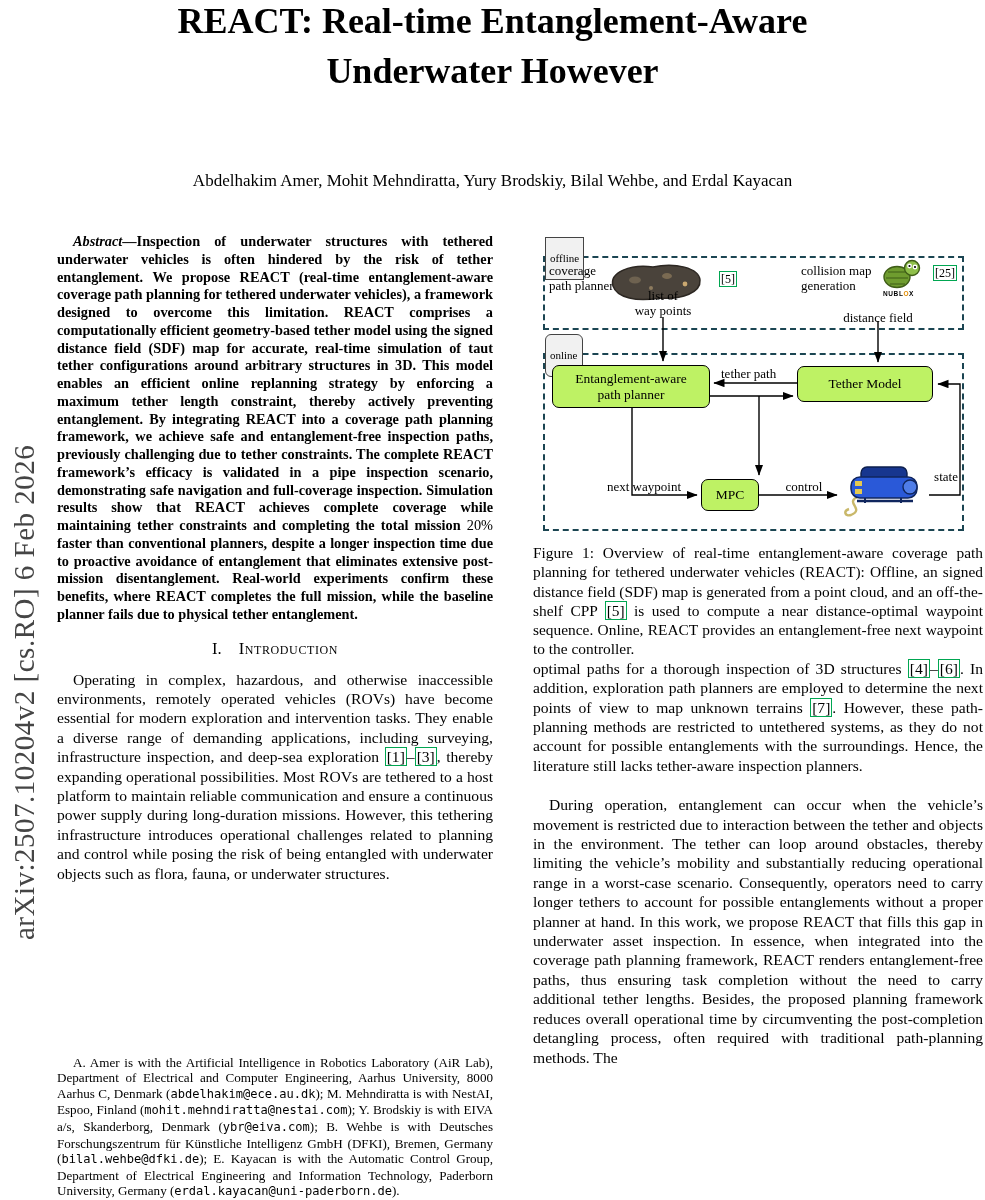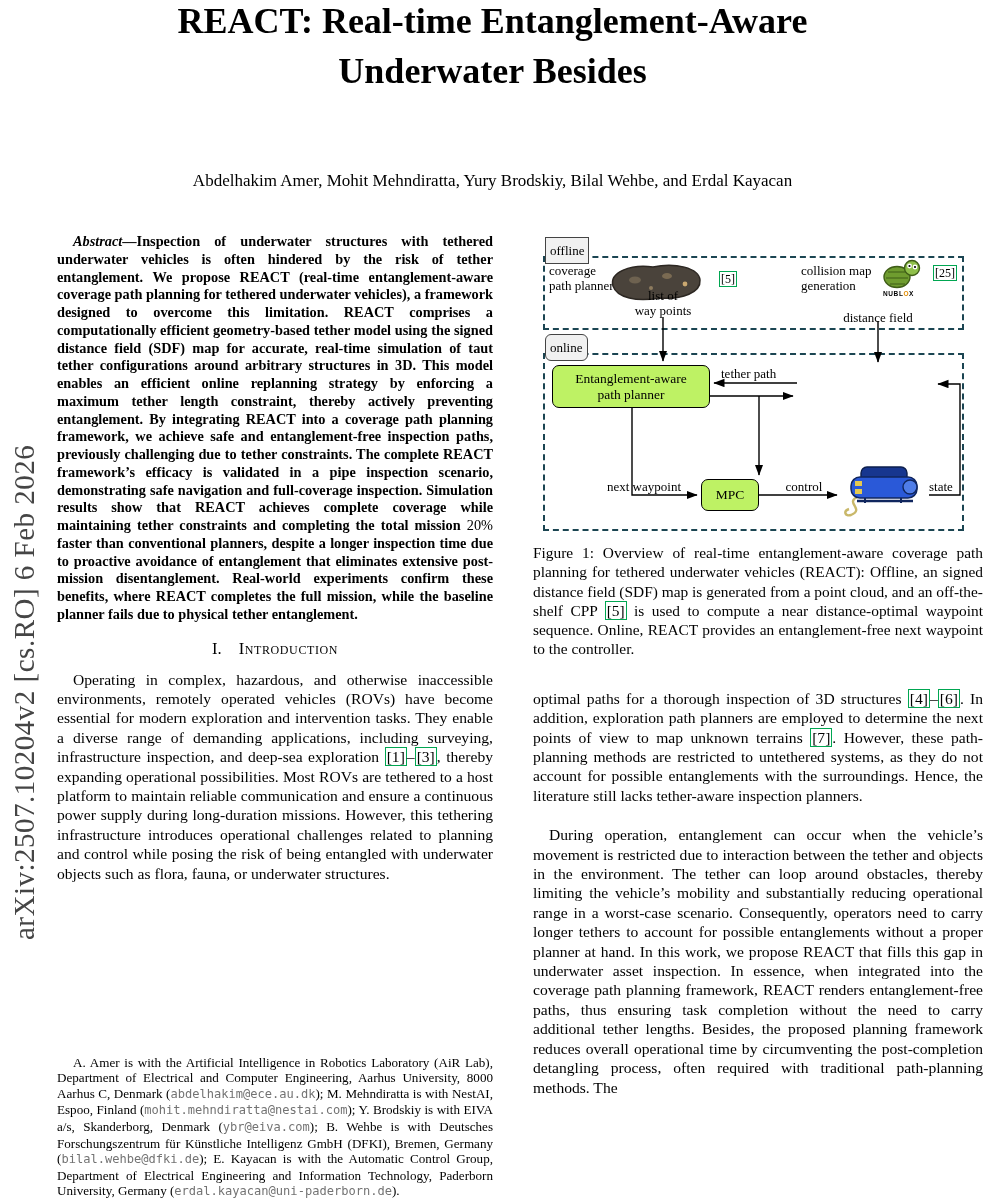--- a/index.html
+++ b/index.html
@@ -24,42 +24,42 @@
   .justify{text-align:justify;}
   .abstract{font-size:14.3px;line-height:17.75px;font-weight:bold;text-indent:16px;}
   .abslabel{font-style:italic;}
   .m{font-weight:normal;}
   .section-heading{text-align:center;font-size:16.5px;margin-top:15px;margin-bottom:11px;}
   .sc{font-variant:small-caps;letter-spacing:.6px;margin-left:13px;}
   .body-text{font-size:15.6px;line-height:19.4px;}
   .indent{text-indent:16px;}
   .p-gap{margin-top:20px;}
   .cite{color:#000;border:1px solid #00a651;padding:0 1px;}
-  .url{font-family:"DejaVu Sans Mono",monospace;font-size:.92em;color:#737373;}
+  .url{font-family:"DejaVu Sans Mono",monospace;font-size:.92em;color:#000000;}
   .footnote{margin-top:auto;font-size:13.1px;line-height:15.6px;text-indent:16px;}
 
   
   .figure{position:relative;width:450px;height:302px;flex:none;}
-  .caption{font-size:15.4px;line-height:19.3px;margin-top:8px;margin-bottom:30px;}
+  .caption{font-size:15.4px;line-height:19.3px;margin-top:8px;}
   .ddash{position:absolute;border:2px dashed #1b4552;}
   #d-offline-box{left:10px;top:23px;width:421px;height:74px;}
   #d-online-box{left:10px;top:120px;width:421px;height:178px;}
-  .dtab{position:absolute;border:1px solid #444;background:#f1f1f1;font-size:13px;
-        line-height:17px;text-align:center;padding:4px 4px;}
+  .dtab{position:absolute;border:1px solid #444;background:#f1f1f1;font-size:11px;
+        line-height:17px;text-align:center;padding:12px 4px;}
   #d-offline-tab{left:12px;top:4px;}
   #d-online-tab{left:12px;top:101px;border-radius:6px;}
   .dlabel{position:absolute;font-size:13px;line-height:15px;white-space:pre-line;}
   #d-cpp-label{left:16px;top:30px;}
   #d-colmap-label{left:268px;top:30px;font-family:Liberation Serif, serif;}
   #d-listof{left:95px;top:56px;width:70px;text-align:center;line-height:14.5px;}
   #d-distfield{left:305px;top:77px;width:80px;text-align:center;}
   #d-tetherpath-label{left:188px;top:133px;width:64px;text-align:left;}
   #d-nextwp-label{left:60px;top:246px;width:102px;text-align:center;}
   #d-control-label{left:240px;top:246px;width:62px;text-align:center;}
-  #d-state-label{left:396px;top:246px;width:34px;}
+  #d-state-label{left:396px;top:236px;width:34px;text-align:center;}
   .dcite{position:absolute;font-size:12px;line-height:14px;}
   #d-cite5{left:186px;top:38px;}
   #d-cite25{left:400px;top:32px;}
   .dbox{position:absolute;border:1.6px solid #000;border-radius:7px;background:#bef264;
         display:flex;align-items:center;justify-content:center;text-align:center;
         font-size:13.5px;line-height:16px;white-space:pre-line;}
   #d-planner-box{left:19px;top:132px;width:158px;height:43px;}
   #d-tether-box{left:264px;top:133px;width:136px;height:36px;}
   #d-mpc-box{left:168px;top:246px;width:58px;height:32px;}
   .dimg{position:absolute;}
@@ -73,21 +73,21 @@
 </style>
 </head>
 <body>
 
 <div class="page">
 
   <div class="arxiv-side">arXiv:2507.10204v2  [cs.RO]  6 Feb 2026</div>
 
   <h1 class="title">
     <span>REACT: Real-time Entanglement-Aware</span>
-    <span>Underwater Besides</span>
+    <span>Underwater However</span>
   </h1>
 
   <div class="authors">Abdelhakim Amer, Mohit Mehndiratta, Yury Brodskiy, Bilal Wehbe, and Erdal Kayacan</div>
 
   <div class="cols">
 
     <div class="col">
       <p class="abstract justify"><span class="abslabel">Abstract</span><span>—Inspection of underwater structures with tethered underwater vehicles is often hindered by the risk of tether entanglement. We propose REACT (real-time entanglement-aware coverage path planning for tethered underwater vehicles), a framework designed to overcome this limitation. REACT comprises a computationally efficient geometry-based tether model using the signed distance field (SDF) map for accurate, real-time simulation of taut tether configurations around arbitrary structures in 3D. This model enables an efficient online replanning strategy by enforcing a maximum tether length constraint, thereby actively preventing entanglement. By integrating REACT into a coverage path planning framework, we achieve safe and entanglement-free inspection paths, previously challenging due to tether constraints. The complete REACT framework’s efficacy is validated in a pipe inspection scenario, demonstrating safe navigation and full-coverage inspection. Simulation results show that REACT achieves complete coverage while maintaining tether constraints and completing the total mission </span><span class="m">20%</span><span> faster than conventional planners, despite a longer inspection time due to proactive avoidance of entanglement that eliminates extensive post-mission disentanglement. Real-world experiments confirm these benefits, where REACT completes the full mission, while the baseline planner fails due to physical tether entanglement.</span></p>
 
       <div class="section-heading">
@@ -154,20 +154,21 @@
           <span>NUBL</span><b>O</b><span>X</span>
         </div>
         <span class="dcite cite" id="d-cite25">[25]</span>
 
         <div class="dlabel" id="d-listof">list of
 way points</div>
         <div class="dlabel" id="d-distfield">distance field</div>
 
         <div class="dbox" id="d-planner-box">Entanglement-aware
 path planner</div>
+        <div class="dbox" id="d-tether-box">Tether Model</div>
         <div class="dlabel" id="d-tetherpath-label">tether path</div>
 
         <div class="dbox" id="d-mpc-box">MPC</div>
         <div class="dlabel" id="d-nextwp-label">next waypoint</div>
         <div class="dlabel" id="d-control-label">control</div>
         <div class="dlabel" id="d-state-label">state</div>
 
         <svg class="dimg" id="d-rov" width="88" height="58" viewBox="0 0 88 58">
           <path d="M16,36 C4,42 24,48 10,54 C4,56 2,50 8,48" fill="none" stroke="#c9b86a" stroke-width="2.4"></path>
           <rect x="20" y="6" width="46" height="15" rx="6" fill="#17368f" stroke="#0d1f4d" stroke-width="1.4"></rect>

